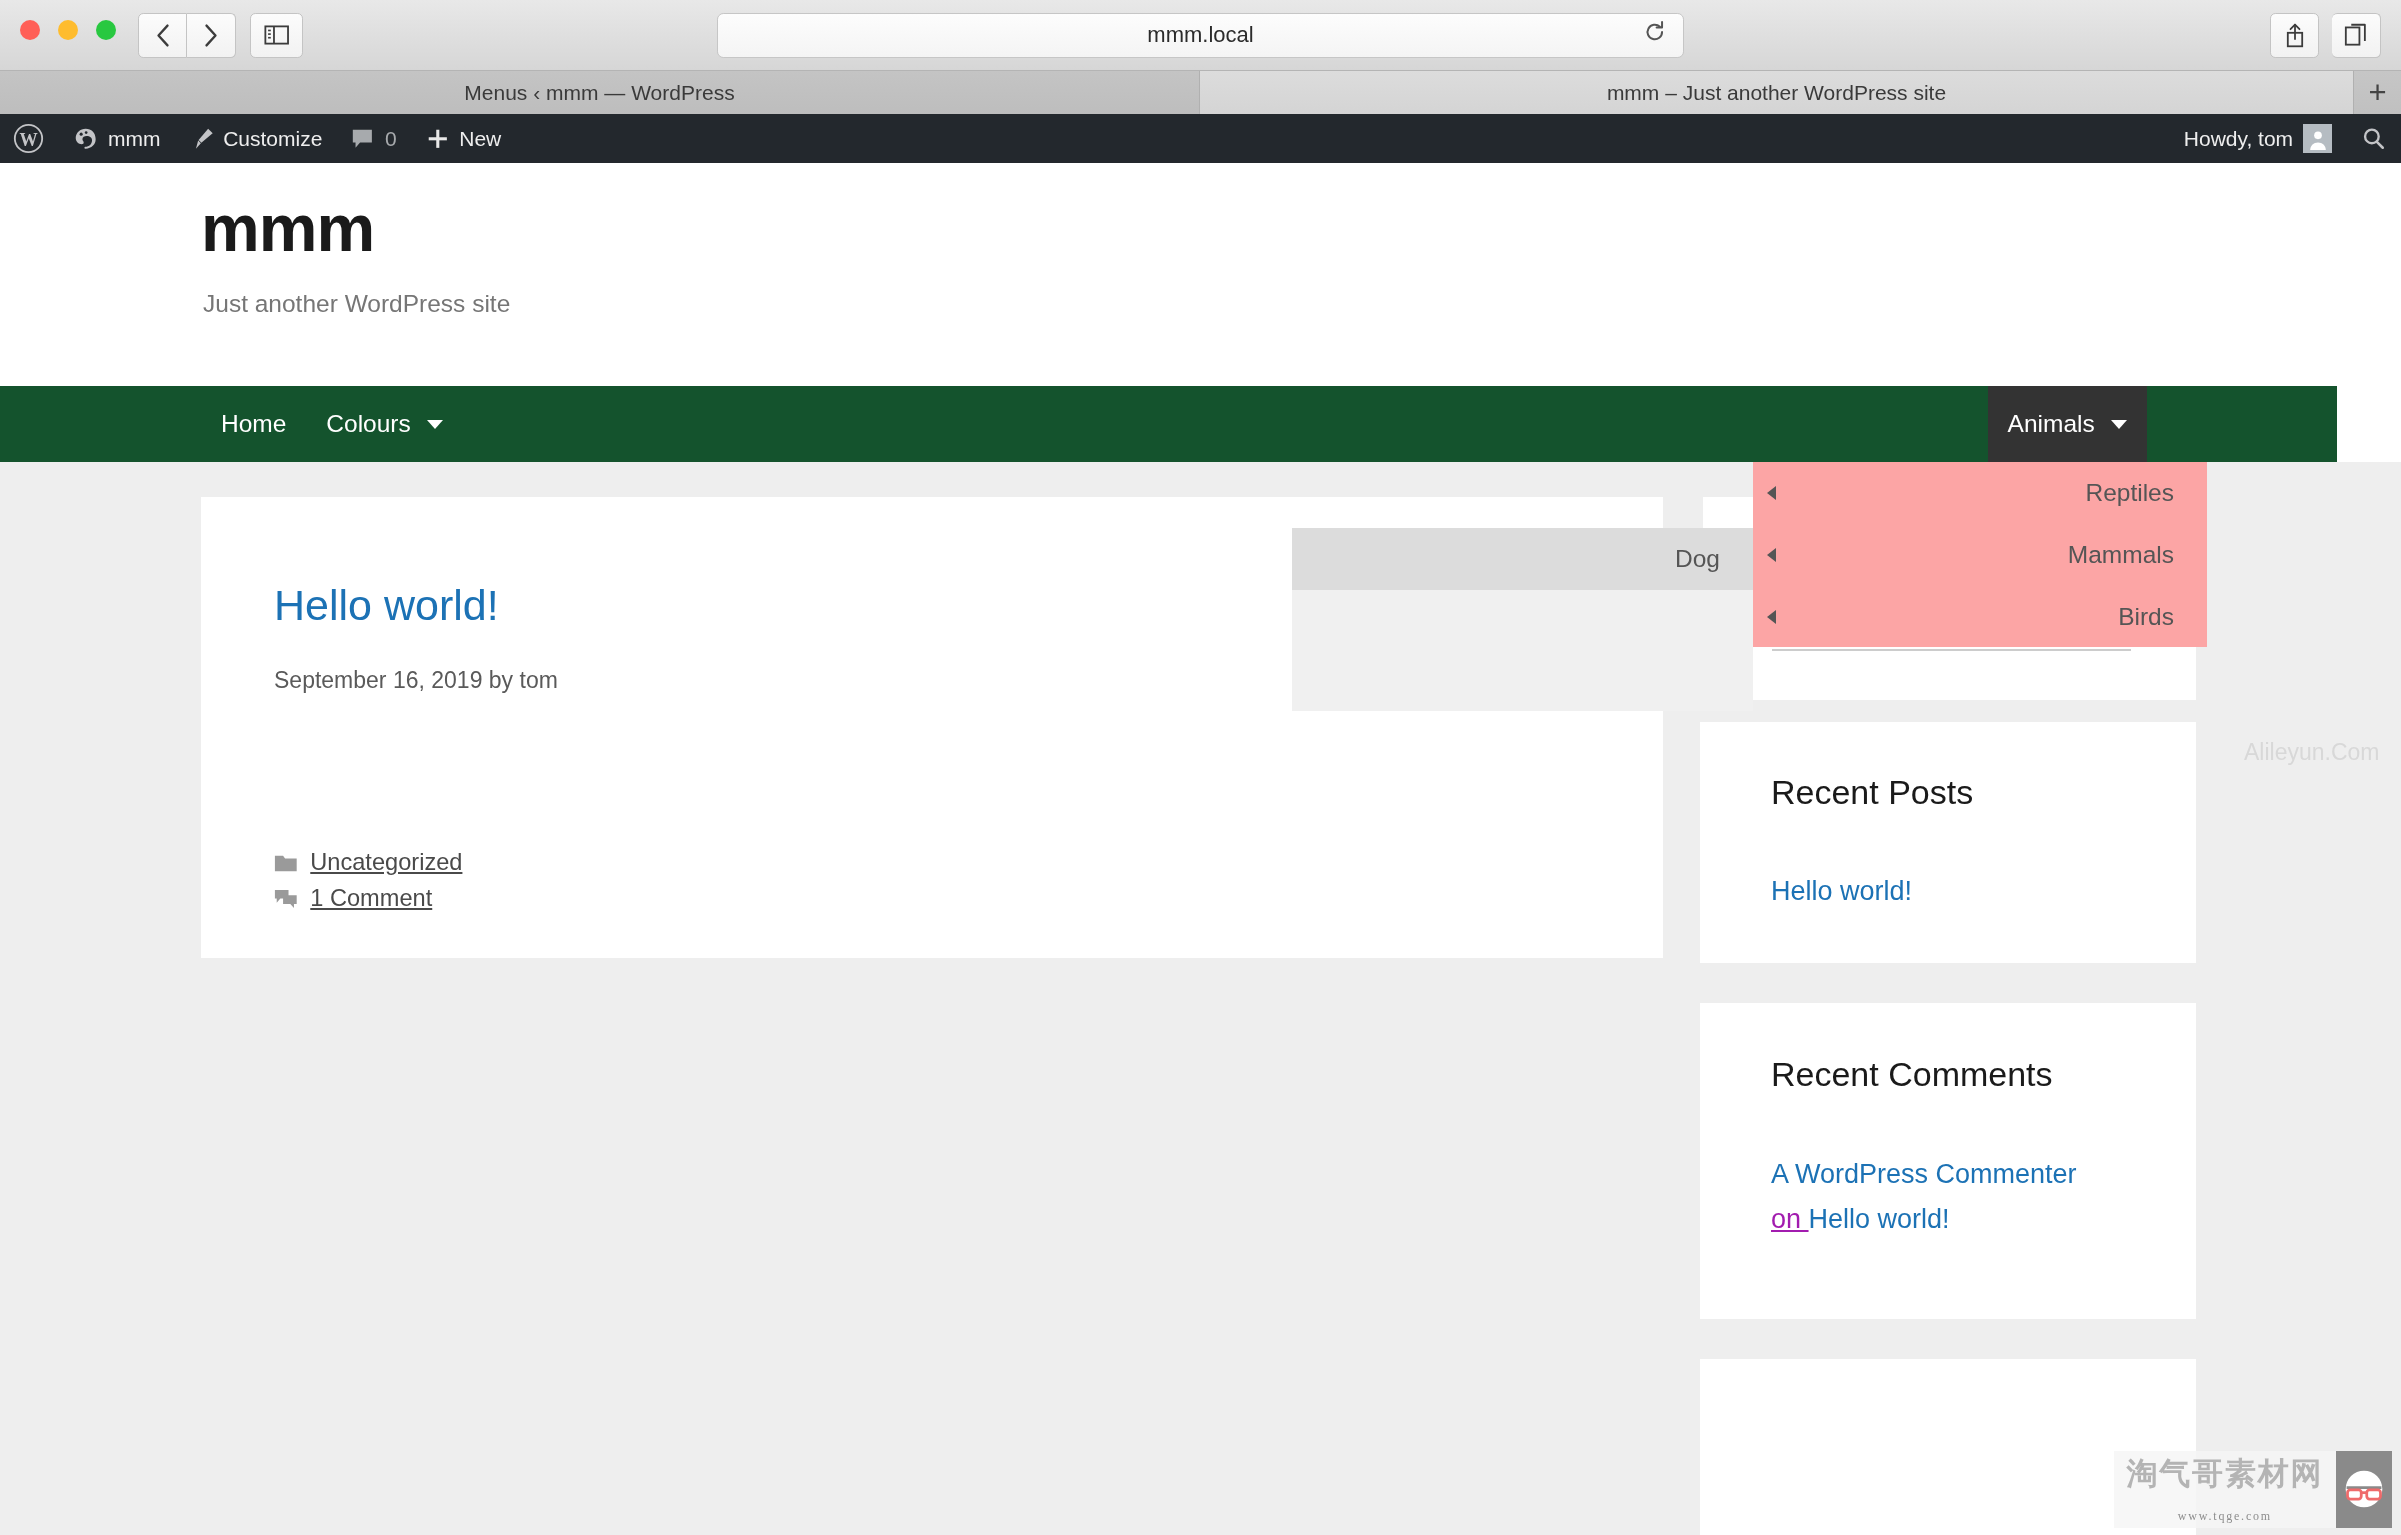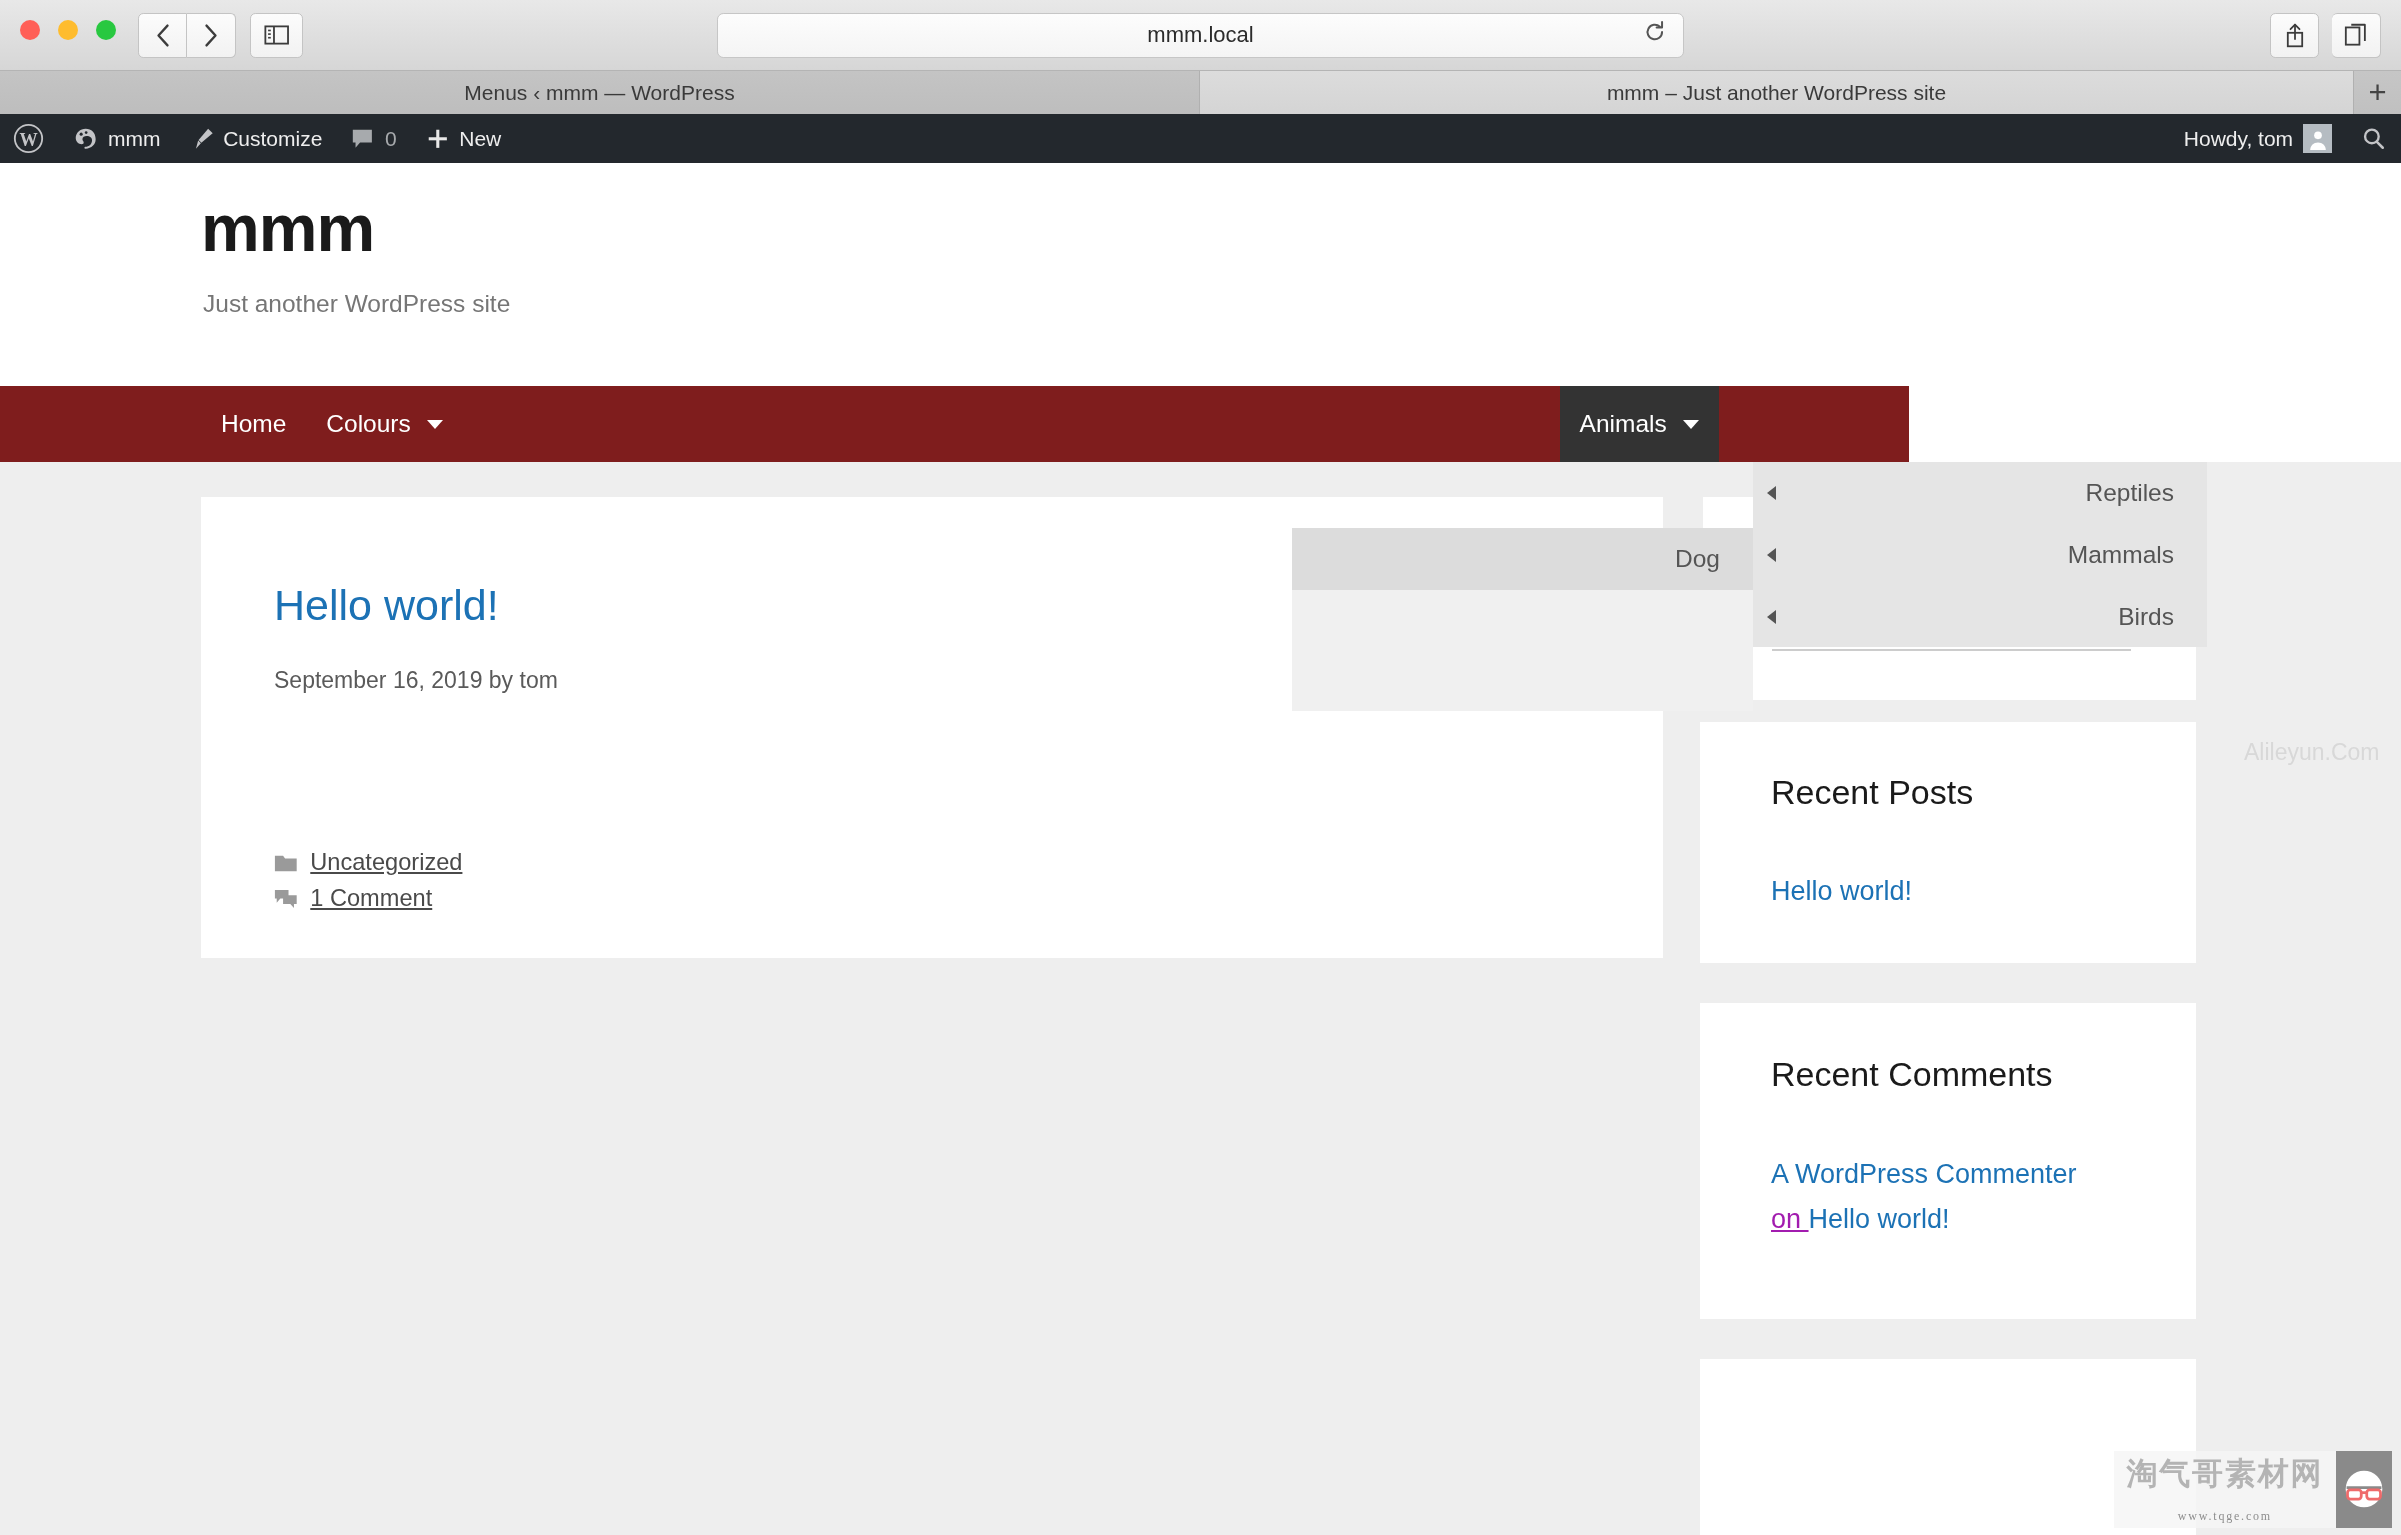--- a/index.html
+++ b/index.html
@@ -96,22 +96,22 @@
     position: absolute; left: 201px; top: 27px;
     font-size: 66px; font-weight: bold; color: #1a1a1a; letter-spacing: -0.9px;
   }
   .site-desc {
     position: absolute; left: 203px; top: 127px;
     font-size: 24.5px; color: #767676;
   }
 
   
   .navbar {
-    position: absolute; left: 0; top: 386px; width: 1909px; height: 76px;
-    background: #7f1d1d;
+    position: absolute; left: 0; top: 386px; width: 2337px; height: 76px;
+    background: #14532d;
   }
   .nav-left { position: absolute; left: 201px; top: 0; height: 76px; display: flex; align-items: center; }
   .nav-item {
     height: 76px; display: flex; align-items: center; gap: 16.3px;
     padding: 0 20px; color: #ffffff; font-size: 24.5px;
   }
   .nav-right { position: absolute; right: 190px; top: 0; height: 76px; display: flex; align-items: center; }
   .nav-item.active { background: #333333; }
   .caret-down {
     width: 0; height: 0;
@@ -142,21 +142,21 @@
     position: absolute; left: 73px; top: 259px;
     font-size: 26px; color: #2b2b2b;
   }
   .post-footer { position: absolute; left: 73px; top: 352px; }
   .pf-row { display: flex; align-items: center; gap: 12.7px; margin-bottom: 9px; font-size: 23.6px; color: #4a4a4a; text-decoration: underline; }
   .pf-icon { color: #9a9a9a; display: inline-flex; }
 
   
   .submenu-l1 {
     position: absolute; left: 1753px; top: 462px; width: 454px; height: 185px;
-    background: #e5e5e5;
+    background: #fca5a5;
   }
   .submenu-l1-under {
     position: absolute; left: 1700px; top: 647px; width: 496px; height: 53px;
     background: #ffffff;
   }
   .submenu-l1 .sm-item {
     position: relative; height: 62px; display: flex; align-items: center;
     justify-content: flex-end; padding-right: 33px;
     font-size: 24.5px; color: #555555;
   }

